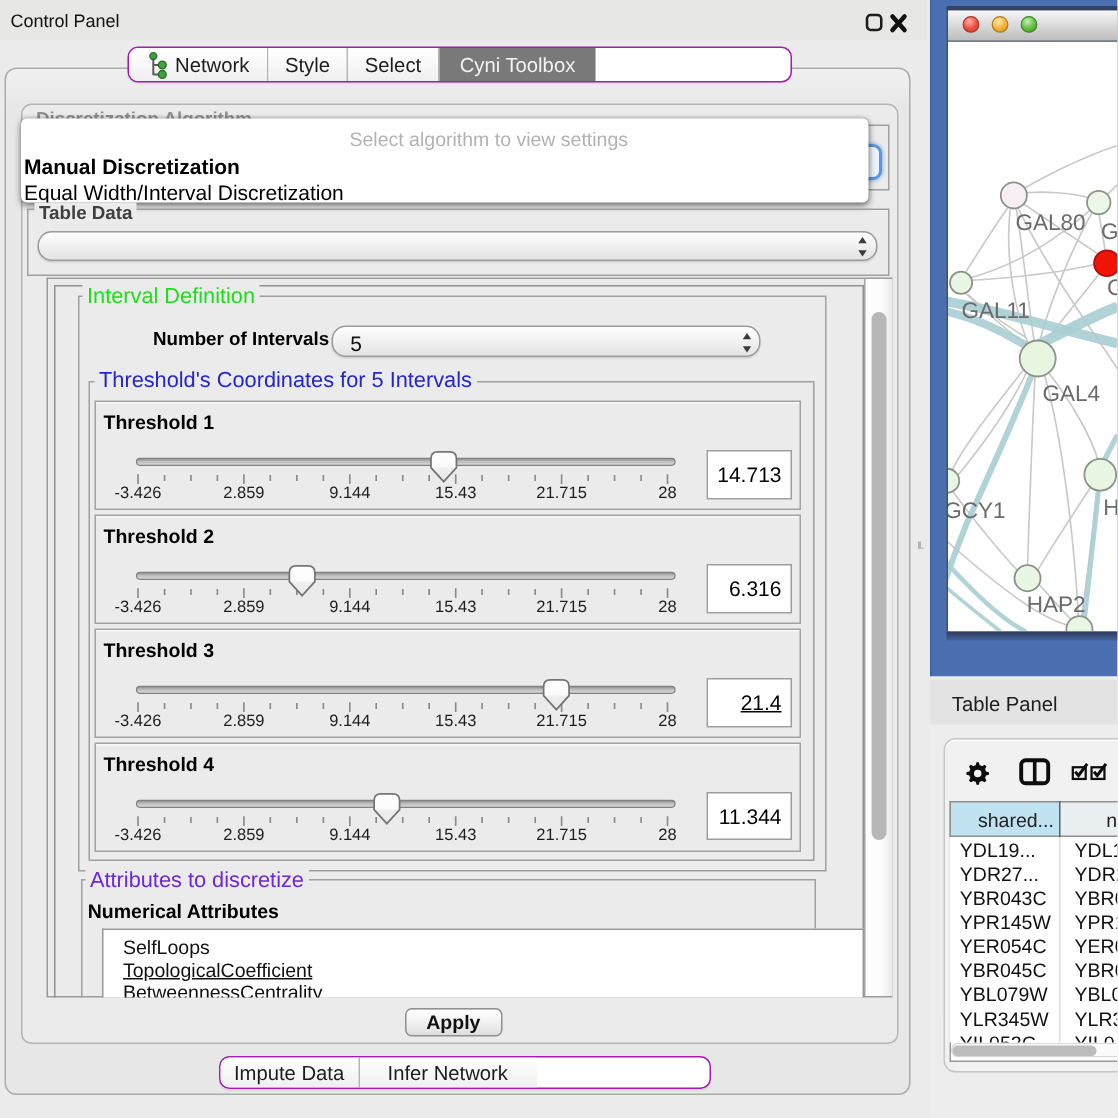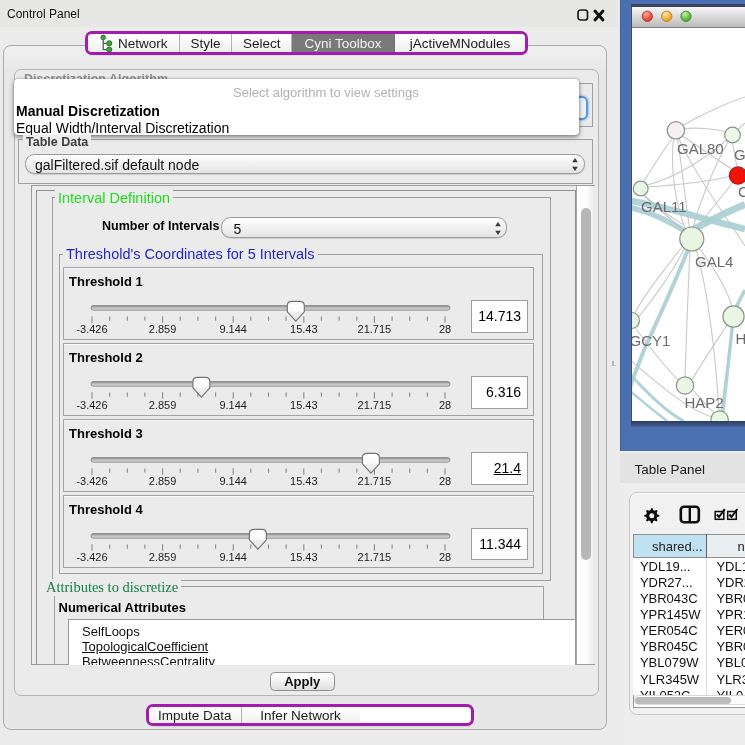--- a/index.html
+++ b/index.html
@@ -7,21 +7,21 @@
 body { font-family:"Liberation Sans", sans-serif; background:#ebebeb; position:relative; }
 .abs { position:absolute; }
 .b13 { font-weight:bold; font-size:13px; color:#000; }
 .grp { position:absolute; border:1px solid #9f9f9f; }
 .gtitle { position:absolute; font-size:14.5px; background:#ebebeb; padding:0 3px; white-space:nowrap; }
 .combo { position:absolute; border:1px solid #9a9a9a; border-radius:9.5px;
   background:linear-gradient(#ffffff,#f2f2f2 45%,#e4e4e4); box-shadow:0 1px 1px rgba(0,0,0,0.12);
   font-size:14px; color:#111; }
 .vfield { position:absolute; border:1px solid #9e9e9e; background:#fff; font-size:14px; color:#000;
   text-align:right; }
-.tabbar { position:absolute; background:#fff; border:3px solid #a21caf; border-radius:7px; display:flex; overflow:hidden;
+.tabbar { position:absolute; background:#fff; border:1px solid #a21caf; border-radius:7px; display:flex; overflow:hidden;
   box-shadow:0 1px 1px rgba(0,0,0,0.08); }
 .tab { font-size:13.5px; color:#1c1c1c; display:flex; align-items:center; justify-content:center;
   border-right:1px solid #b5b5b5; background:linear-gradient(#ffffff,#f7f7f7 55%,#efefef); }
 .tab:last-child { border-right:none; }
 .tab.dark { background:#797979; color:#f2f2f2; border-right-color:#6e6e6e; }
 .thr { position:absolute; left:63px; width:471px; height:73px; border:1px solid #a2a2a2;
   box-shadow:inset 0 1px 0 rgba(255,255,255,0.7); }
 .thr .lbl { position:absolute; left:5px; top:6px; font-weight:bold; font-size:13px; }
 .ticklbl { position:absolute; top:55px; font-size:11px; color:#1d1d1d; width:50px; text-align:center; }
 .lrow { font-size:13px; color:#111; position:absolute; }
@@ -45,40 +45,38 @@
     <svg width="14" height="20" viewBox="0 0 14 20" style="margin-right:5px;margin-top:2px;">
       <path d="M4.2 5.5 L4.2 16 M4.2 9.3 L7.6 9.3 M4.2 15.6 L7.6 15.6" stroke="#5a5a5a" stroke-width="1.3" fill="none"></path>
       <circle cx="4.2" cy="3.4" r="2.3" fill="#41a041" stroke="#256e25" stroke-width="0.9"></circle>
       <circle cx="10.2" cy="9.3" r="2.6" fill="#41a041" stroke="#256e25" stroke-width="0.9"></circle>
       <circle cx="10.2" cy="15.6" r="2.6" fill="#41a041" stroke="#256e25" stroke-width="0.9"></circle>
     </svg>
     Network</div>
   <div class="tab" style="width:53px;">Style</div>
   <div class="tab" style="width:61px;">Select</div>
   <div class="tab dark" style="width:104px;">Cyni Toolbox</div>
-  <div class="tab" style="width:132px;">jActiveMNodules</div>
 </div>
 
 <div class="abs" style="left:13.5px;top:68.5px;width:585px;height:627.5px;border:1px solid #b5b5b5;border-radius:7px;background:#ebebeb;"></div>
 
 <div class="grp" style="left:17.5px;top:83px;width:575.5px;height:43.5px;"></div>
 <div class="gtitle" style="left:21px;top:71.5px;font-size:12.5px;font-weight:bold;color:#909090;">Discretization Algorithm</div>
 
 <div class="abs" style="left:556px;top:96px;width:32px;height:23.5px;border:2.5px solid #5b97dc;border-radius:6px;background:#eef4fb;box-shadow:0 0 3px rgba(90,150,220,0.9);"></div>
 
 <div class="abs" style="left:14px;top:79px;width:564.5px;height:55.5px;background:#ffffff;border-radius:4px;
   box-shadow:0 2px 5px rgba(0,0,0,0.45), 0 0 3px rgba(0,0,0,0.2);"></div>
 <div class="abs" style="left:233px;top:84.5px;font-size:13px;color:#b2b2b2;">Select algorithm to view settings</div>
 <div class="abs" style="left:16px;top:102.5px;font-size:14px;font-weight:bold;color:#000;">Manual Discretization</div>
 <div class="abs" style="left:16px;top:120px;font-size:14px;color:#000;">Equal Width/Interval Discretization</div>
 
 <div class="grp" style="left:17.5px;top:139px;width:575.5px;height:45.3px;"></div>
 <div class="gtitle" style="left:23px;top:134.5px;font-size:12.5px;font-weight:bold;color:#3f3f3f;">Table Data</div>
 <div class="combo" style="left:25px;top:153.5px;width:559.5px;height:20px;">
-  <span style="position:absolute;left:9px;top:2.5px;">galFiltered.sif default node</span>
   <svg style="position:absolute;right:4.5px;top:2.5px;" width="8" height="15" viewBox="0 0 8 15">
     <path d="M4 1 L6.8 5.2 L1.2 5.2 Z" fill="#3a3a3a"></path>
     <path d="M4 14 L6.8 9.8 L1.2 9.8 Z" fill="#3a3a3a"></path>
   </svg>
 </div>
 
 <div class="abs" style="left:31px;top:185.3px;width:564.4px;height:480.1px;border:1px solid #9b9b9b;"></div>
 
 <div class="abs" style="left:35.5px;top:189.5px;width:540px;height:475.9px;border:1px solid #909090;border-bottom:none;"></div>
 
@@ -212,21 +210,21 @@
   <div class="ticklbl" style="left:3.0px;">-3.426</div>
   <div class="ticklbl" style="left:73.6px;">2.859</div>
   <div class="ticklbl" style="left:144.2px;">9.144</div>
   <div class="ticklbl" style="left:214.8px;">15.43</div>
   <div class="ticklbl" style="left:285.4px;">21.715</div>
   <div class="ticklbl" style="left:356.0px;">28</div>
   <div class="vfield" style="left:406.5px;top:32px;width:57.5px;height:32.6px;line-height:31px;padding-right:6px;">11.344</div>
 </div>
 
 <div class="grp" style="left:53.5px;top:586.4px;width:490px;height:79px;border-bottom:none;"></div>
-<div class="gtitle" style="left:43px;top:578.5px;color:#15803d;font-family:Liberation Serif, serif;">Attributes to discretize</div>
+<div class="gtitle" style="left:57px;top:578.5px;color:#6d28d9;">Attributes to discretize</div>
 <div class="abs b13" style="left:58.5px;top:599.5px;">Numerical Attributes</div>
 <div class="abs" style="left:68px;top:618.5px;width:507.5px;height:46.5px;background:#fff;border:1px solid #999;border-bottom:none;overflow:hidden;font-size:13.5px;">
   <div class="lrow" style="left:13px;top:4px;">SelfLoops</div>
   <div class="lrow" style="left:13px;top:19px;text-decoration:underline;">TopologicalCoefficient</div>
   <div class="lrow" style="left:13px;top:34px;">BetweennessCentrality</div>
 </div>
 
 <div class="abs" style="left:575.5px;top:186.3px;width:19px;height:478px;background:linear-gradient(to right,#ffffff,#fdfdfd 55%,#e9e9e9);border-left:1px solid #a5a5a5;"></div>
 <div class="abs" style="left:580.5px;top:208px;width:10.5px;height:352px;background:#b7b7b7;border-radius:5.5px;"></div>
 

